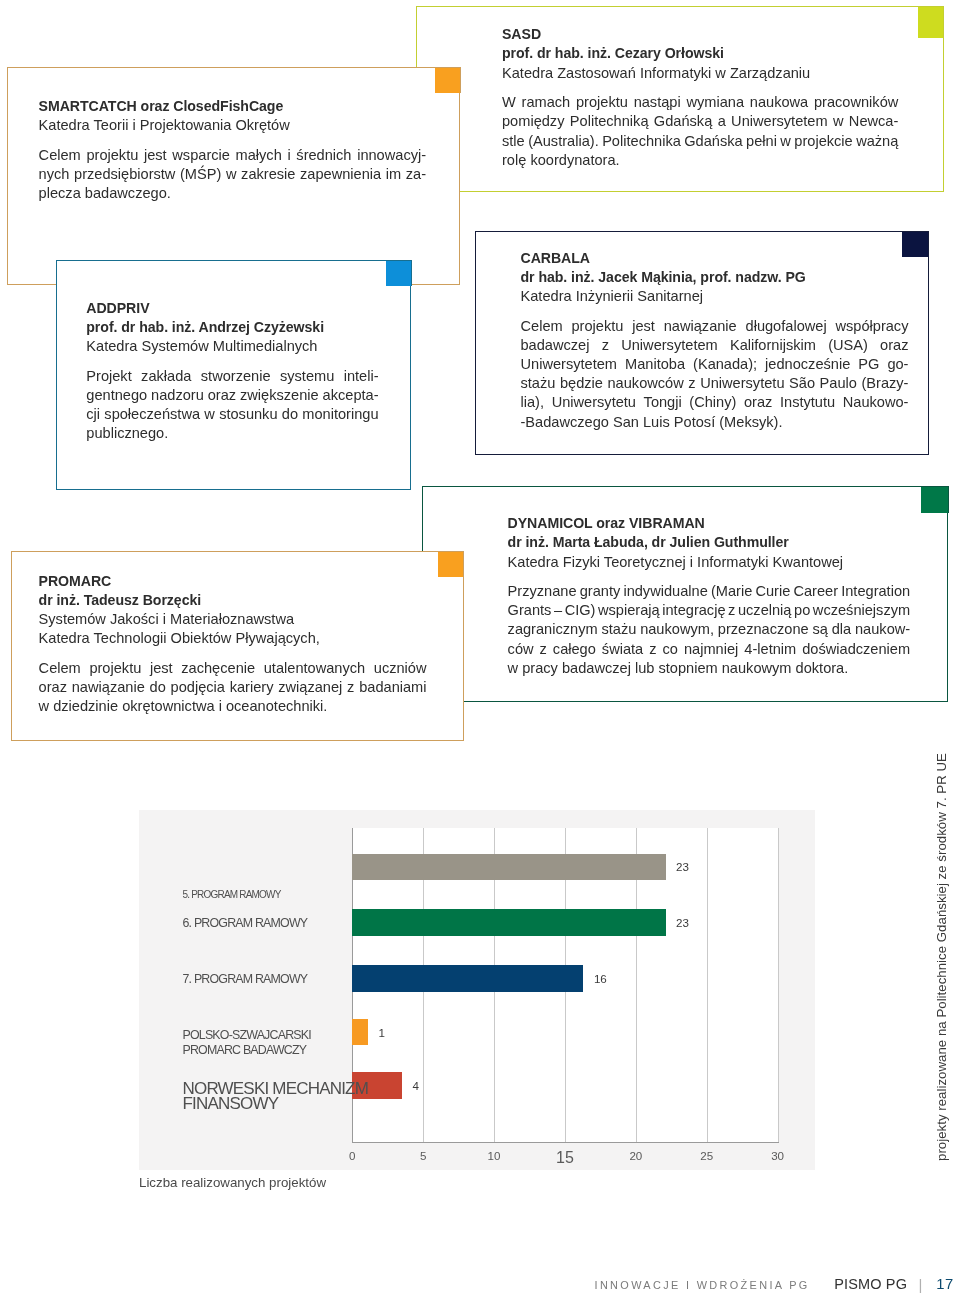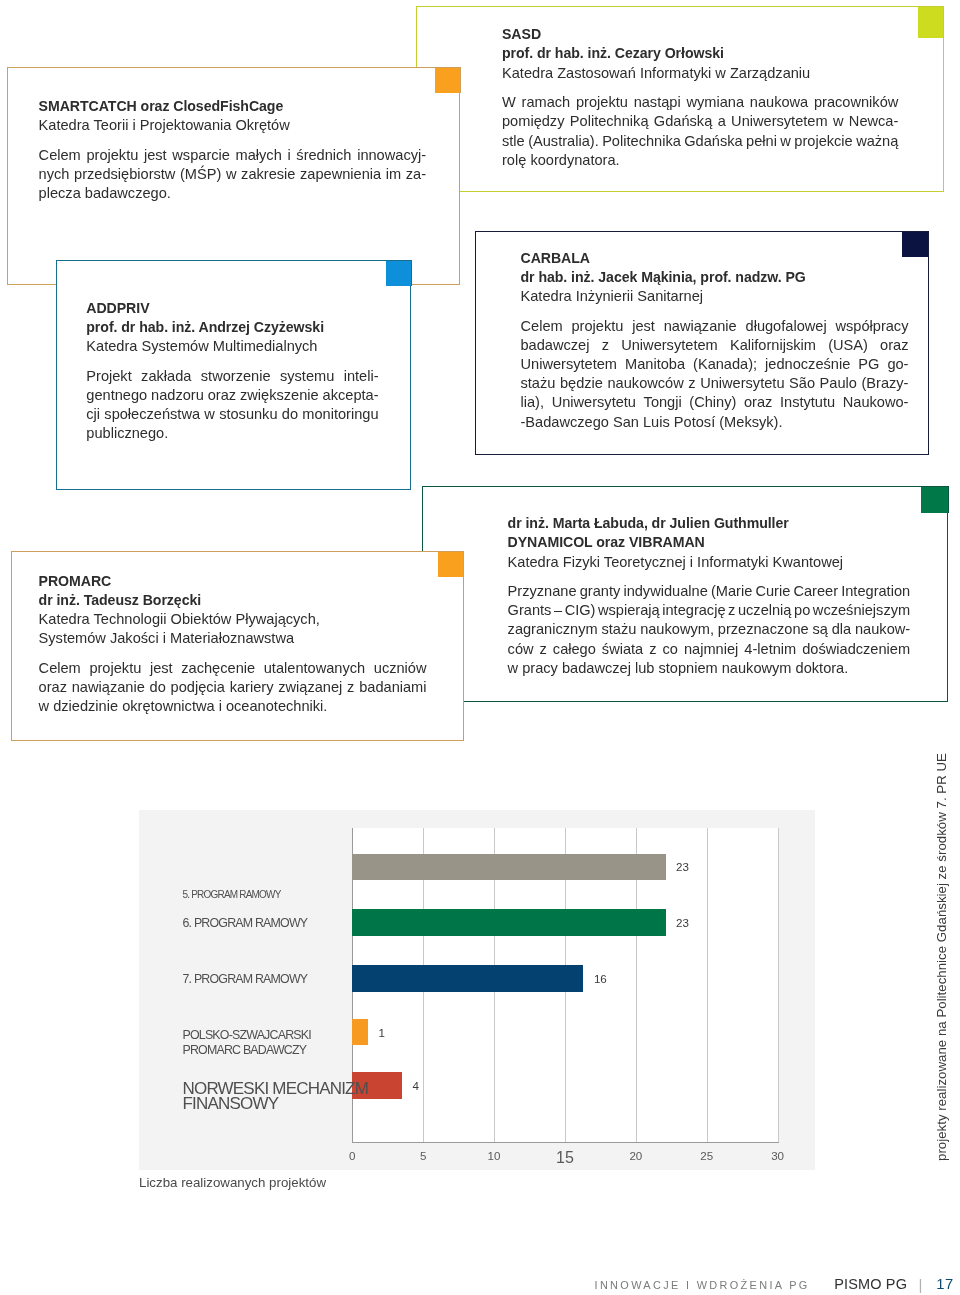--- a/index.html
+++ b/index.html
@@ -75,40 +75,40 @@
       <div class="bl"><span>Projekt</span><span>zakłada</span><span>stworzenie</span><span>systemu</span><span>inteli-</span></div>
       <div class="bl"><span>gentnego</span><span>nadzoru</span><span>oraz</span><span>zwiększenie</span><span>akcepta-</span></div>
       <div class="bl"><span>cji</span><span>społeczeństwa</span><span>w</span><span>stosunku</span><span>do</span><span>monitoringu</span></div>
       <div class="bl last">publicznego.</div>
     </div>
   </div>
 
 <div class="card" style="left: 421.8px; top: 486.1px; width: 526.7px; height: 215.7px; border: 1.5px solid rgb(10, 86, 64);"></div>
 <div class="corner" style="left: 920.8px; top: 486.1px; width: 27.8px; height: 26.7px; box-sizing: border-box; border-top: 1.5px solid rgb(10, 86, 64); border-right: 1.5px solid rgb(10, 86, 64); background: rgb(0, 120, 72); border-bottom-color: rgb(10, 86, 64); border-left-color: rgb(10, 86, 64);"></div>
 <div class="txt cardtext" style="left:507.6px;top:514.2px;width:402.6px;">
+    <div class="hdr">DYNAMICOL oraz VIBRAMAN</div>
     <div class="hdr">dr inż. Marta Łabuda, dr Julien Guthmuller</div>
-    <div class="hdr">DYNAMICOL oraz VIBRAMAN</div>
     <div class="dept">Katedra Fizyki Teoretycznej i Informatyki Kwantowej</div>
     <div class="ph"></div>
     <div class="bodyblock">
       <div class="bl"><span>Przyznane</span><span>granty</span><span>indywidualne</span><span>(Marie</span><span>Curie</span><span>Career</span><span>Integration</span></div>
       <div class="bl"><span>Grants</span><span>–</span><span>CIG)</span><span>wspierają</span><span>integrację</span><span>z</span><span>uczelnią</span><span>po</span><span>wcześniejszym</span></div>
       <div class="bl"><span>zagranicznym</span><span>stażu</span><span>naukowym,</span><span>przeznaczone</span><span>są</span><span>dla</span><span>naukow-</span></div>
       <div class="bl"><span>ców</span><span>z</span><span>całego</span><span>świata</span><span>z</span><span>co</span><span>najmniej</span><span>4-letnim</span><span>doświadczeniem</span></div>
       <div class="bl last">w pracy badawczej lub stopniem naukowym doktora.</div>
     </div>
   </div>
 
 <div class="card" style="left: 11px; top: 550.8px; width: 453.4px; height: 190px; border: 1.4px solid rgb(206, 159, 92);"></div>
 <div class="corner" style="left: 438.2px; top: 550.8px; width: 26.2px; height: 26.6px; box-sizing: border-box; border-top: 1.4px solid rgb(206, 159, 92); border-right: 1.4px solid rgb(206, 159, 92); background: rgb(249, 160, 31); border-bottom-color: rgb(206, 159, 92); border-left-color: rgb(206, 159, 92);"></div>
 <div class="txt cardtext" style="left:38.6px;top:571.8px;width:388px;">
     <div class="hdr">PROMARC</div>
     <div class="hdr">dr inż. Tadeusz Borzęcki</div>
+    <div class="dept">Systemów Jakości i Materiałoznawstwa</div>
     <div class="dept">Katedra Technologii Obiektów Pływających,</div>
-    <div class="dept">Systemów Jakości i Materiałoznawstwa</div>
     <div class="ph"></div>
     <div class="bodyblock">
       <div class="bl"><span>Celem</span><span>projektu</span><span>jest</span><span>zachęcenie</span><span>utalentowanych</span><span>uczniów</span></div>
       <div class="bl"><span>oraz</span><span>nawiązanie</span><span>do</span><span>podjęcia</span><span>kariery</span><span>związanej</span><span>z</span><span>badaniami</span></div>
       <div class="bl last">w dziedzinie okrętownictwa i oceanotechniki.</div>
     </div>
   </div>
 
 <div id="chart" style="position:absolute;left:139px;top:810px;width:676px;height:360px;background:#f4f3f3;">
   <div id="plot" style="position:absolute;left:213.3px;top:18.4px;width:425.3px;height:314px;background:#ffffff;"></div>

